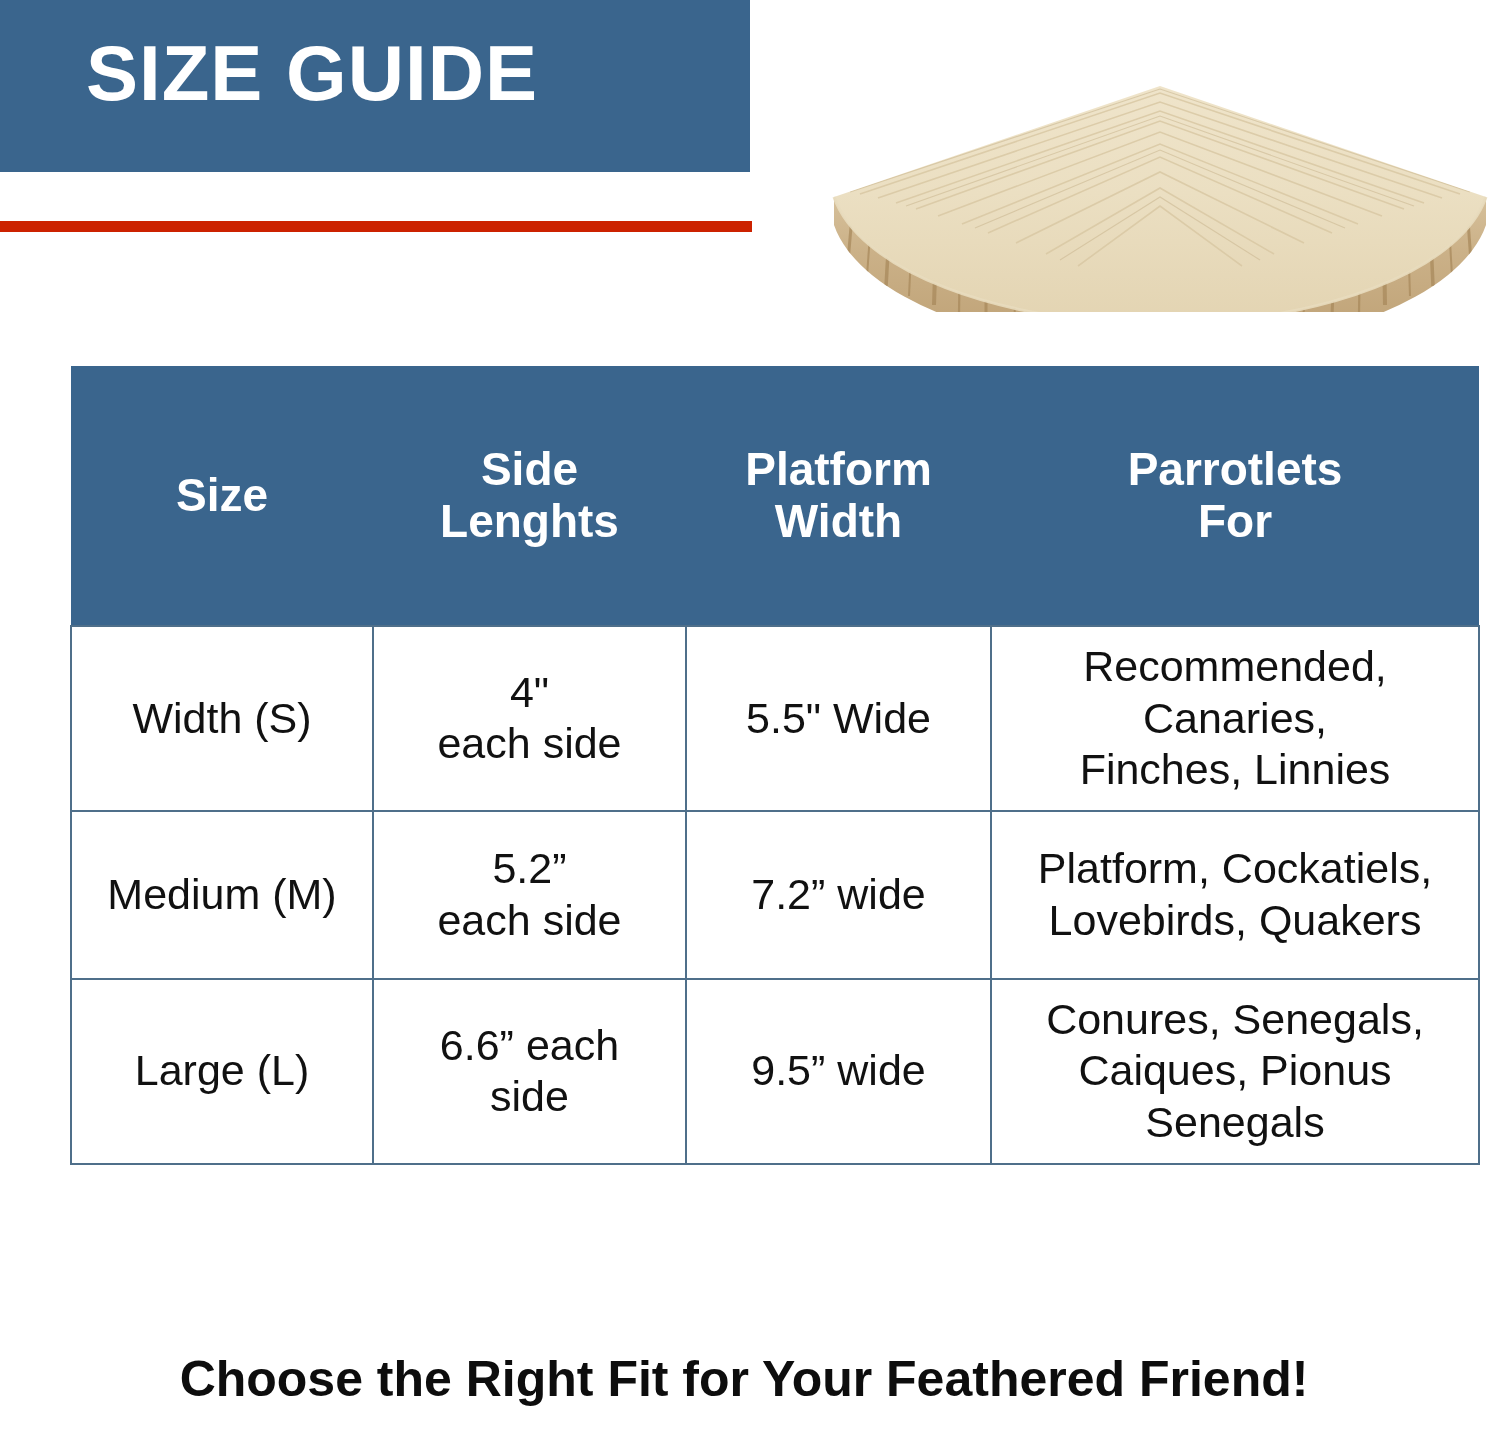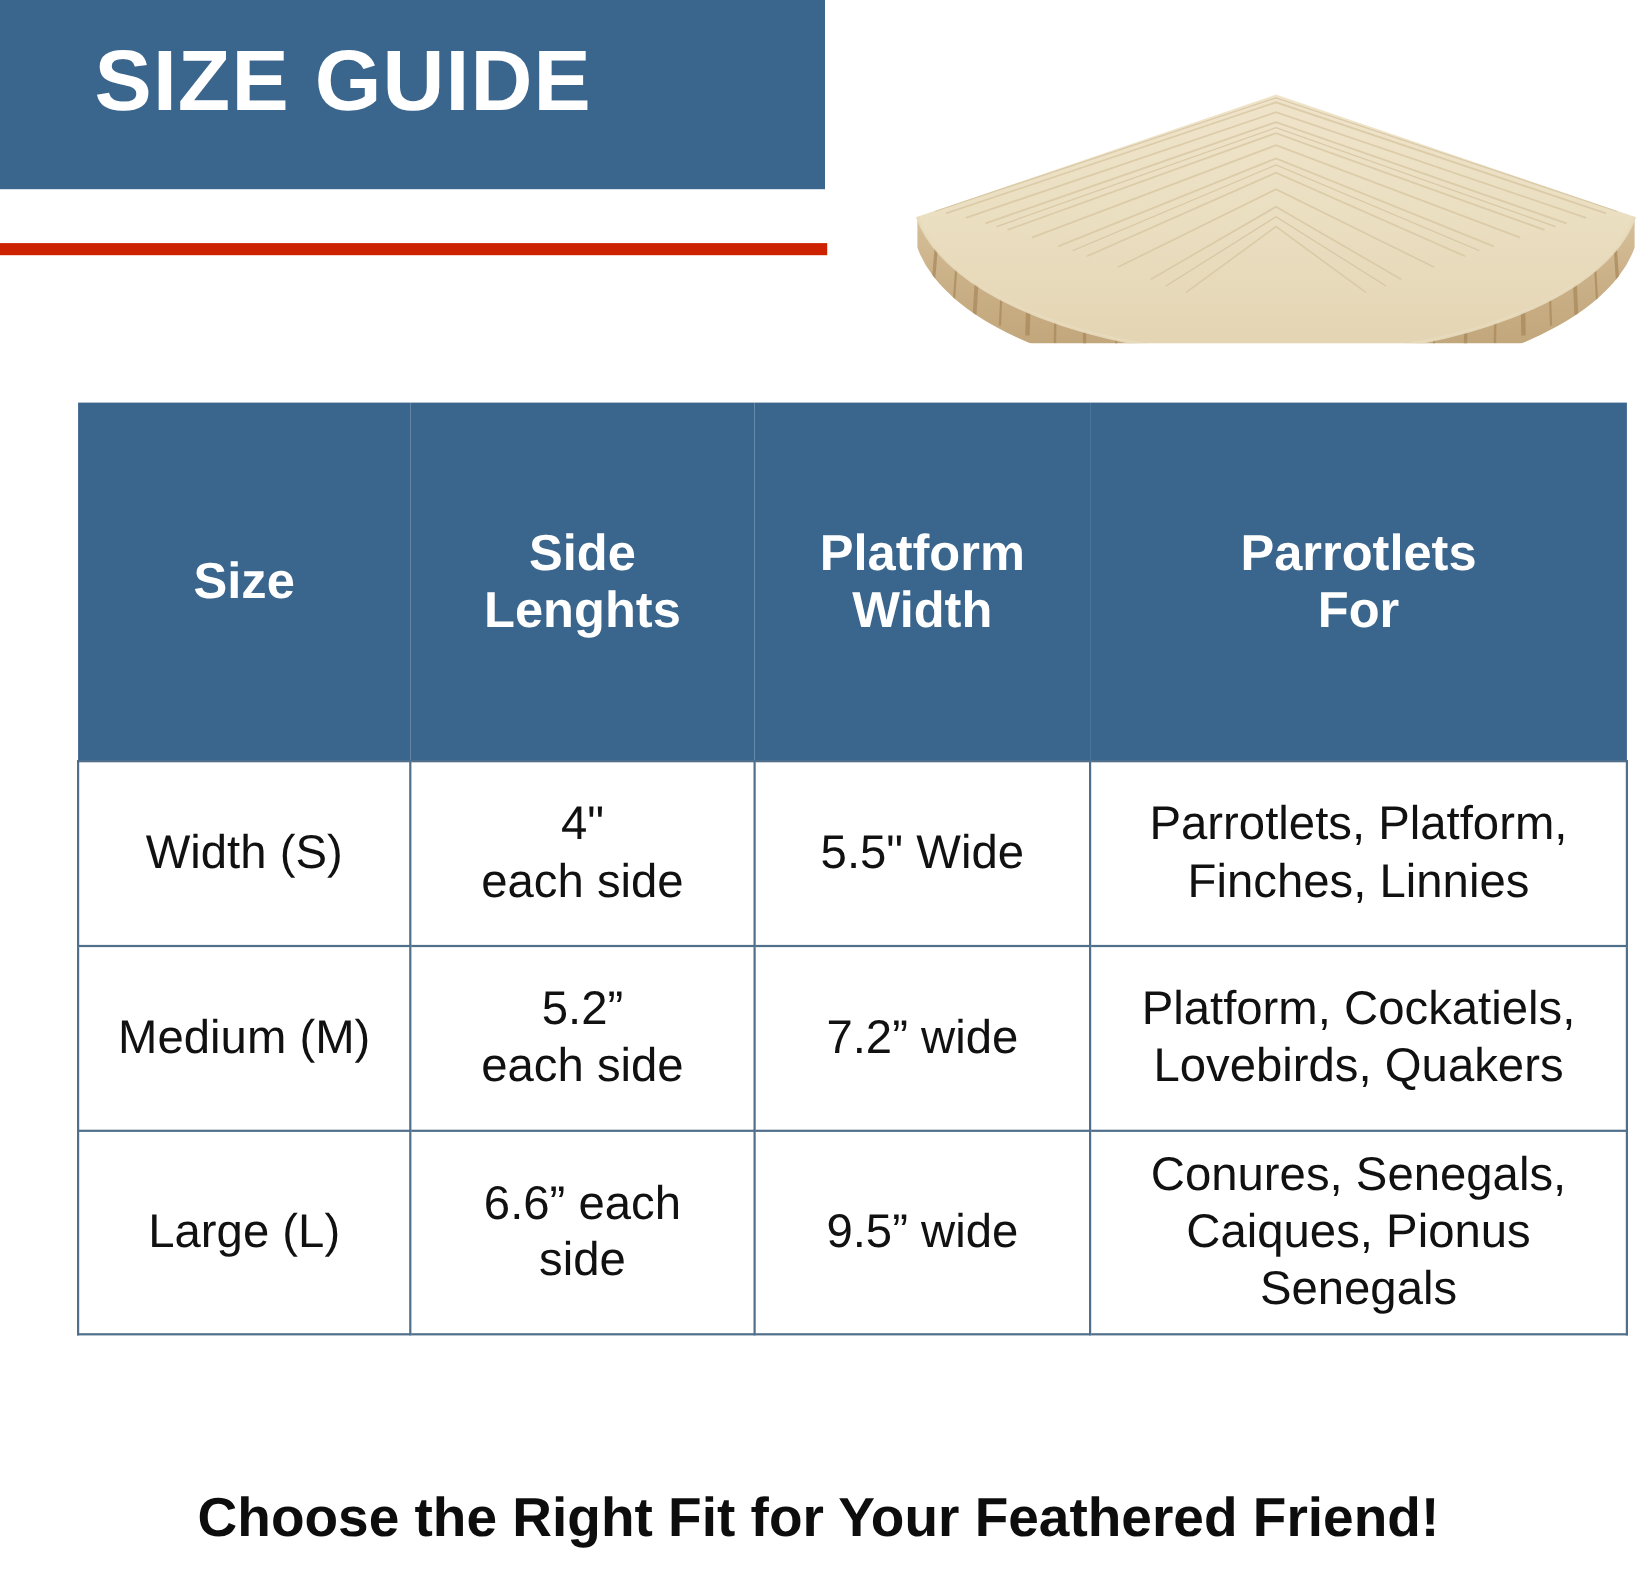--- a/index.html
+++ b/index.html
@@ -70,21 +70,21 @@
   #size-table col.c-side  { width: 313px; }
   #size-table col.c-plat  { width: 305px; }
   #size-table col.c-rec   { width: 488px; }
 
   #size-table thead th {
     background: #3a658d;
     color: #ffffff;
     font-size: 46px;
     font-weight: 700;
     line-height: 1.12;
-    height: 326px;
+    height: 260px;
     vertical-align: middle;
     text-align: center;
     padding: 0 10px;
     border: none;
     box-sizing: border-box;
   }
 
   #size-table tbody td {
     border: 2px solid #4f6f8a;
     color: #111111;
@@ -255,21 +255,21 @@
           <span class="ln">each side</span>
         </span>
       </td>
       <td>
         <span class="cell-lines">
           <span class="ln">5.5" Wide</span>
         </span>
       </td>
       <td>
         <span class="cell-lines">
-          <span class="ln">Parrotlets, Platform,</span>
+          <span class="ln">Recommended, Canaries,</span>
           <span class="ln">Finches, Linnies</span>
         </span>
       </td>
     </tr>
 
     <tr>
       <td>
         <span class="cell-lines">
           <span class="ln">Medium (M)</span>
         </span>

